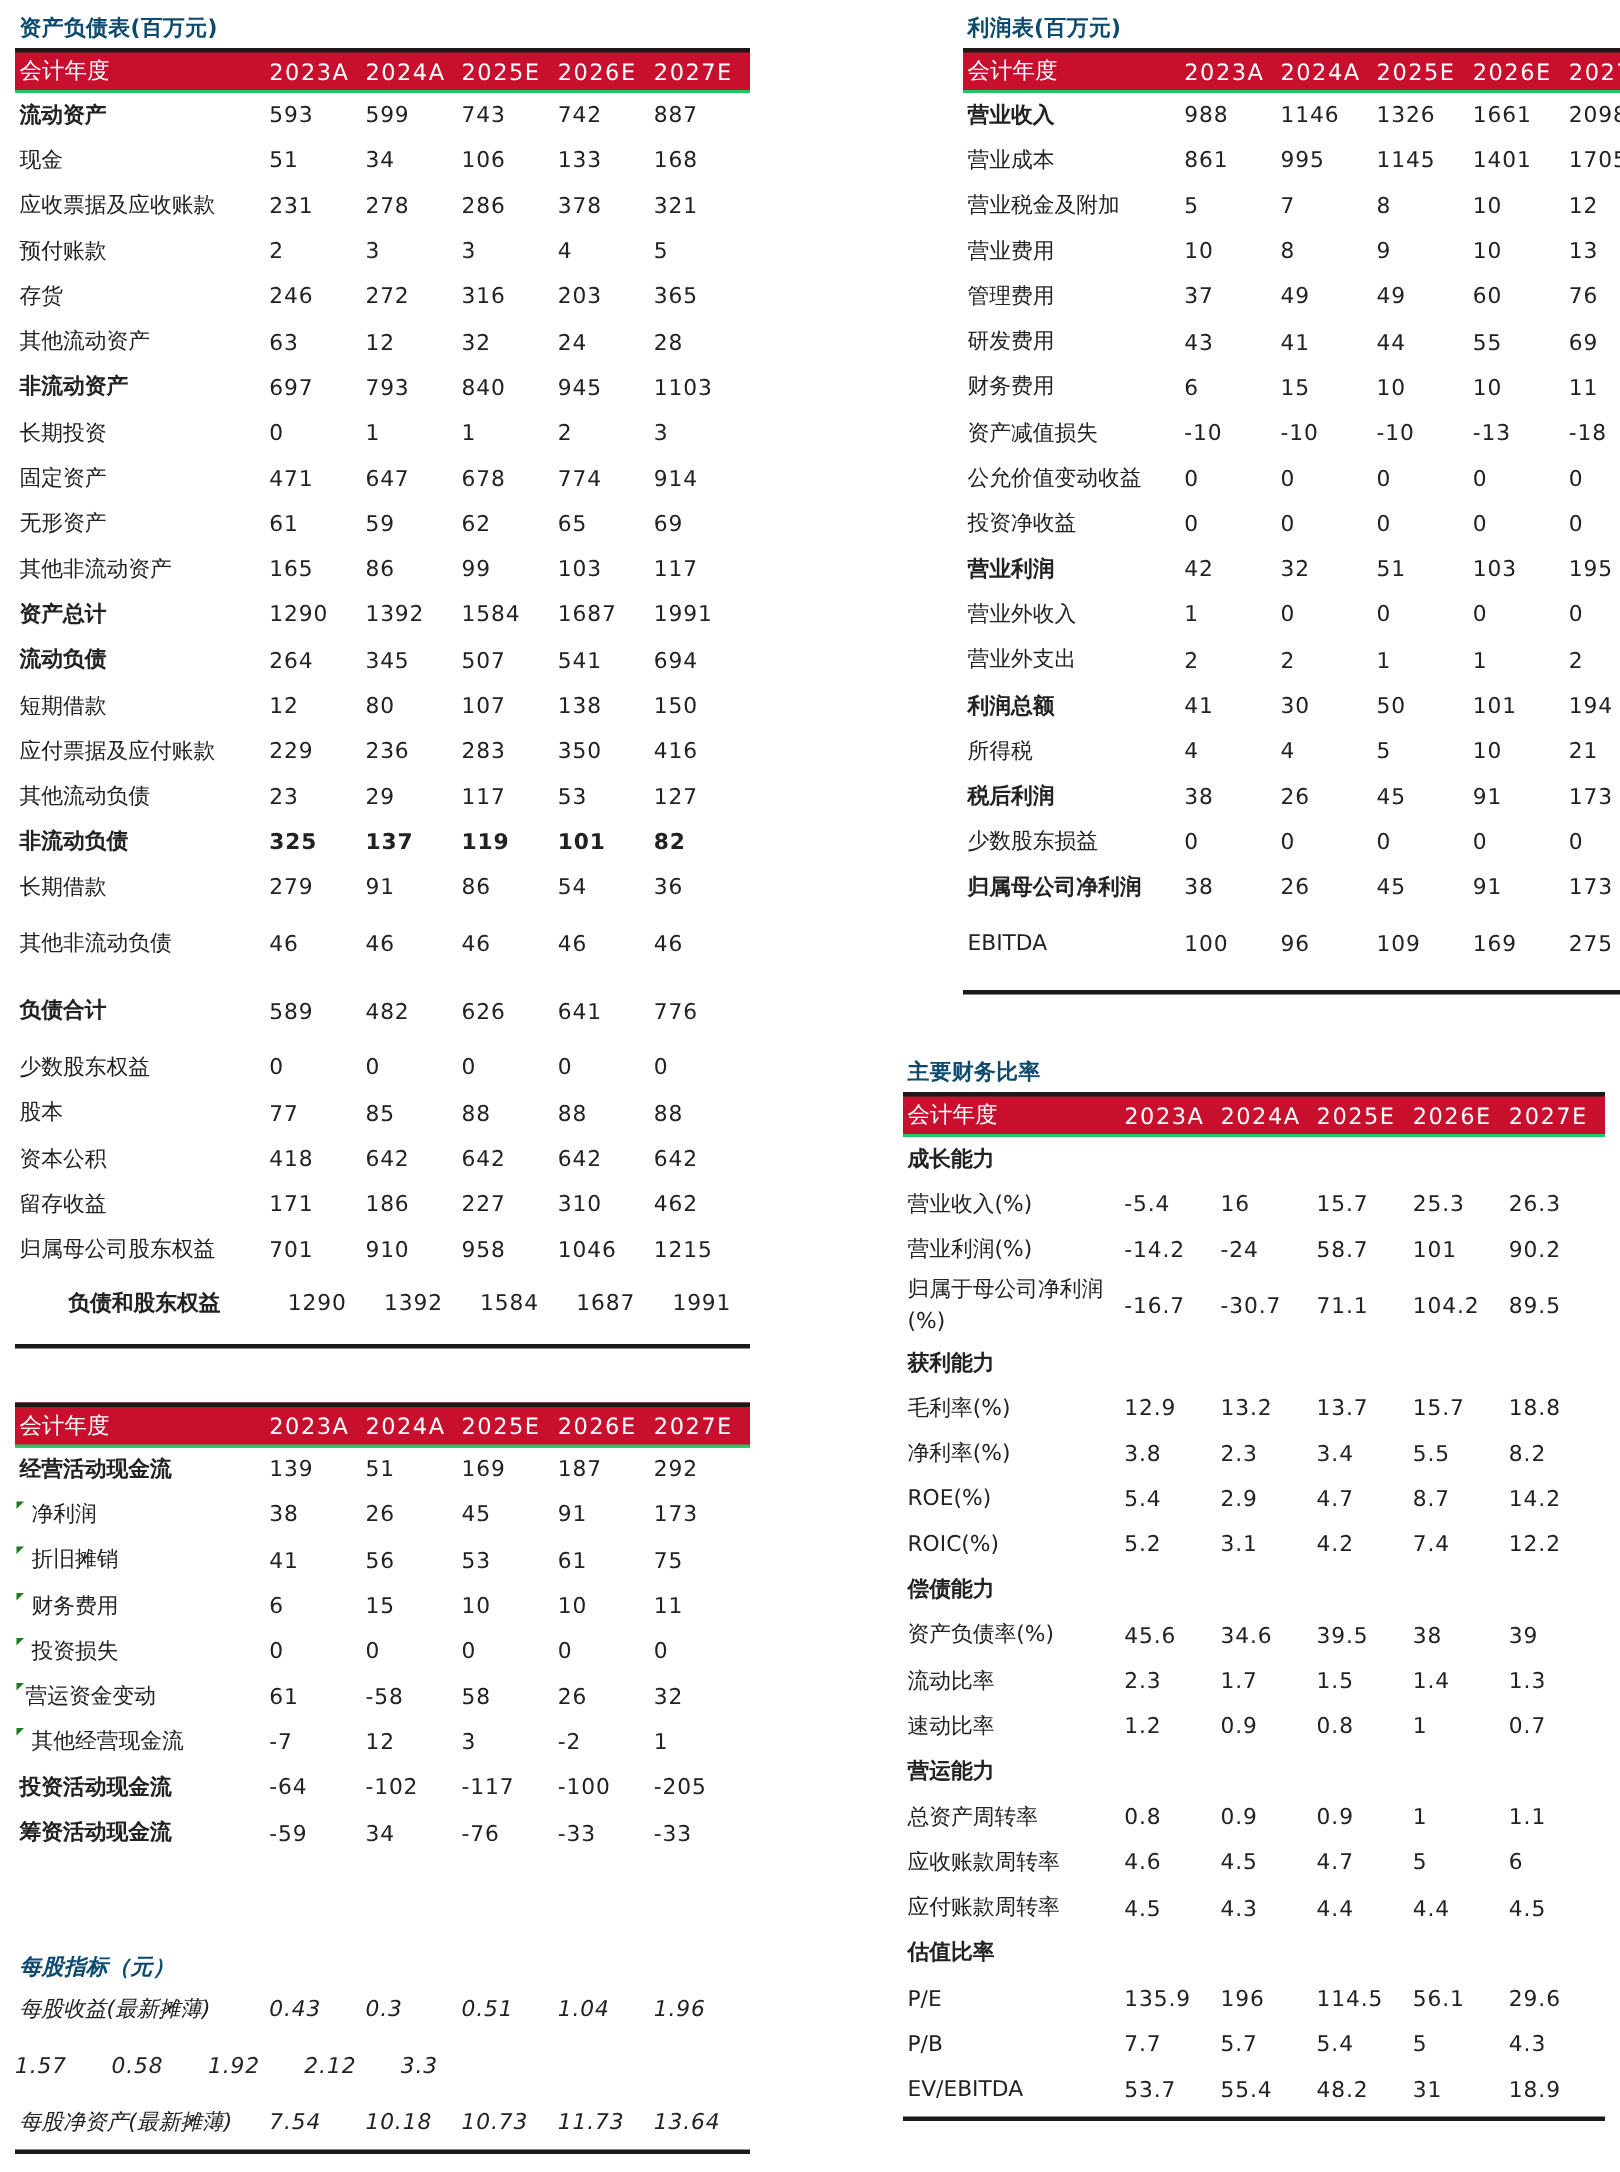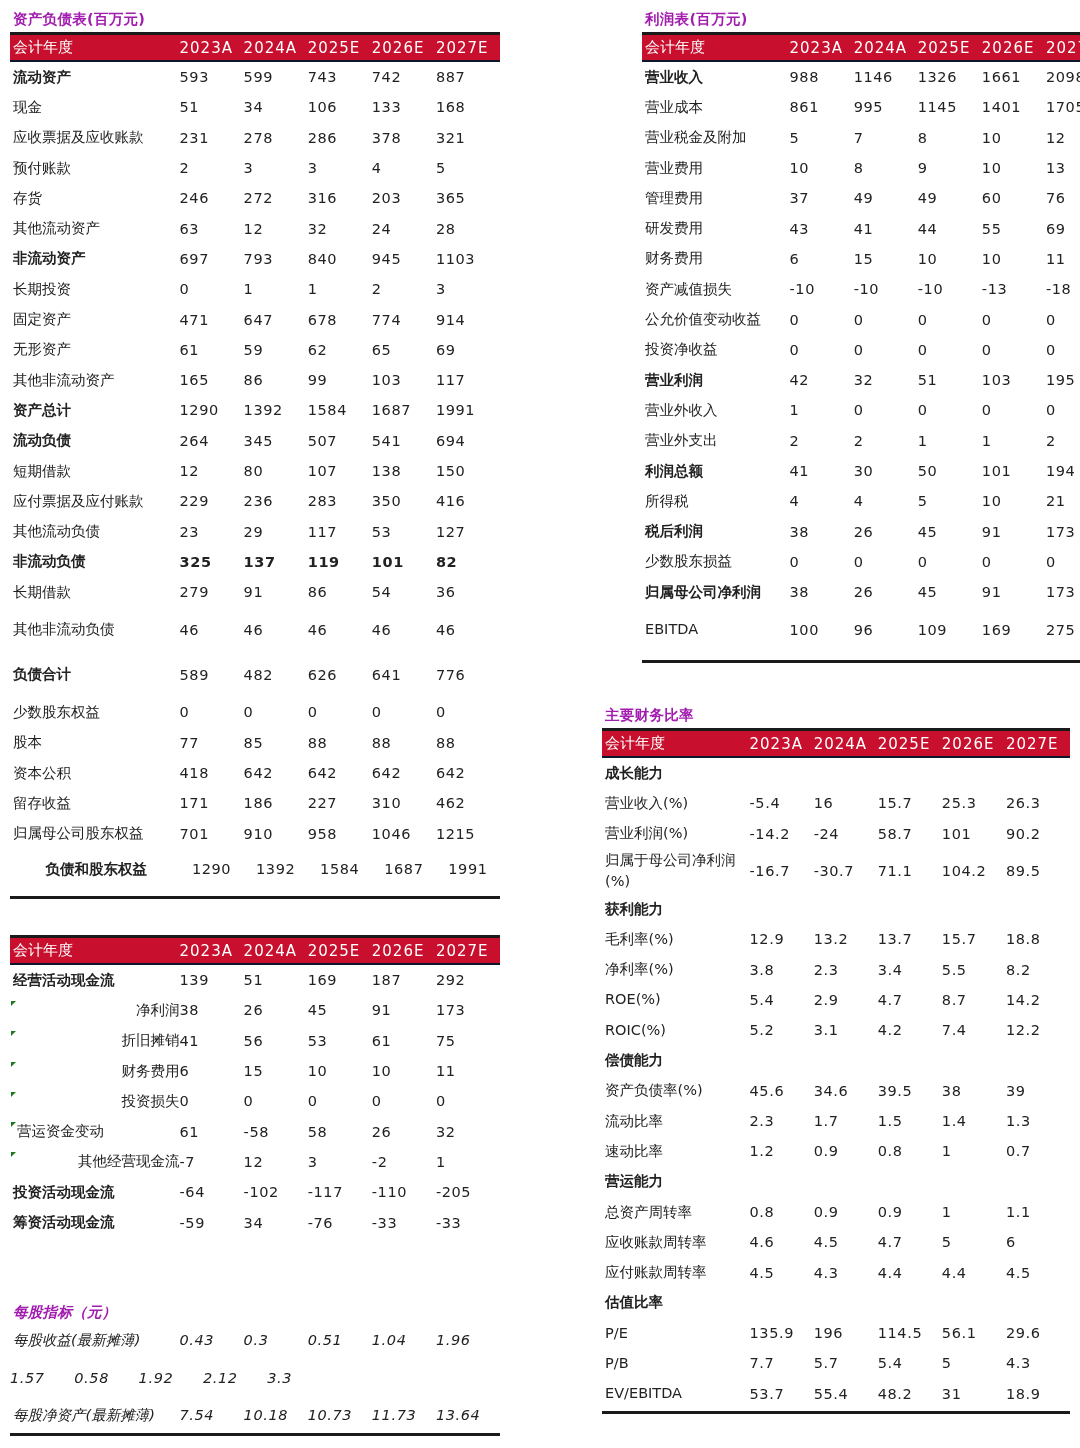--- a/index.html
+++ b/index.html
@@ -6,38 +6,38 @@
     body {
       width: 1080px; height: 1448px; position: relative; overflow: hidden;
       font-family: "DejaVu Sans", "Liberation Sans", sans-serif;
       color: #222222;
     }
     .panel { position: absolute; }
     .left { left: 10px; width: 490px; }
     .right { left: 602px; width: 468px; }
     .sec-title {
       font-weight: bold; font-size: 14.5px; height: 28px; line-height: 30px;
-      padding-left: 3px; color: #a21caf; letter-spacing: 0.3px;
+      padding-left: 3px; color: #0c4a6e; letter-spacing: 0.3px;
     }
     .hdr {
       display: flex; align-items: center; height: 30px;
       background: #c8102e; color: #ffffff; font-size: 15px;
-      border-top: 3px solid #1a1a1a; border-bottom: 2px solid #0f172a;
+      border-top: 3px solid #1a1a1a; border-bottom: 2px solid #22c55e;
       box-sizing: border-box;
     }
     .row { display: flex; align-items: center; height: 30.3px; font-size: 14.5px; }
     .row.tall { height: 45px; }
     .row.mid { height: 41px; text-align: center; }
     .c-label { width: 170px; padding-left: 3px; box-sizing: border-box; white-space: nowrap; position: relative; line-height: 21px; }
     .right .c-label { width: 148px; }
     .c-label.wrap { white-space: normal; }
     .c-val { width: 64.3px; letter-spacing: 0.6px; }
     .hdr .c-val { letter-spacing: 1px; }
     .bold { font-weight: bold; }
-    .indent { padding-left: 11px; text-align: right; }
+    .indent { padding-left: 11px; }
     .indent-sm { padding-left: 7px; }
     .flag::before {
       content: ""; position: absolute; left: 1px; top: 1px;
       width: 0; height: 0; border-top: 5px solid #1e7a1e; border-right: 5px solid transparent;
     }
     .rule { height: 3px; background: #1a1a1a; }
   </style>
 </head>
 <body>
 
@@ -328,21 +328,21 @@
         <span class="c-val">12</span>
         <span class="c-val">3</span>
         <span class="c-val">-2</span>
         <span class="c-val">1</span>
       </div>
       <div class="row">
         <span class="c-label bold">投资活动现金流</span>
         <span class="c-val">-64</span>
         <span class="c-val">-102</span>
         <span class="c-val">-117</span>
-        <span class="c-val">-110</span>
+        <span class="c-val">-100</span>
         <span class="c-val">-205</span>
       </div>
       <div class="row">
         <span class="c-label bold">筹资活动现金流</span>
         <span class="c-val">-59</span>
         <span class="c-val">34</span>
         <span class="c-val">-76</span>
         <span class="c-val">-33</span>
         <span class="c-val">-33</span>
       </div>

